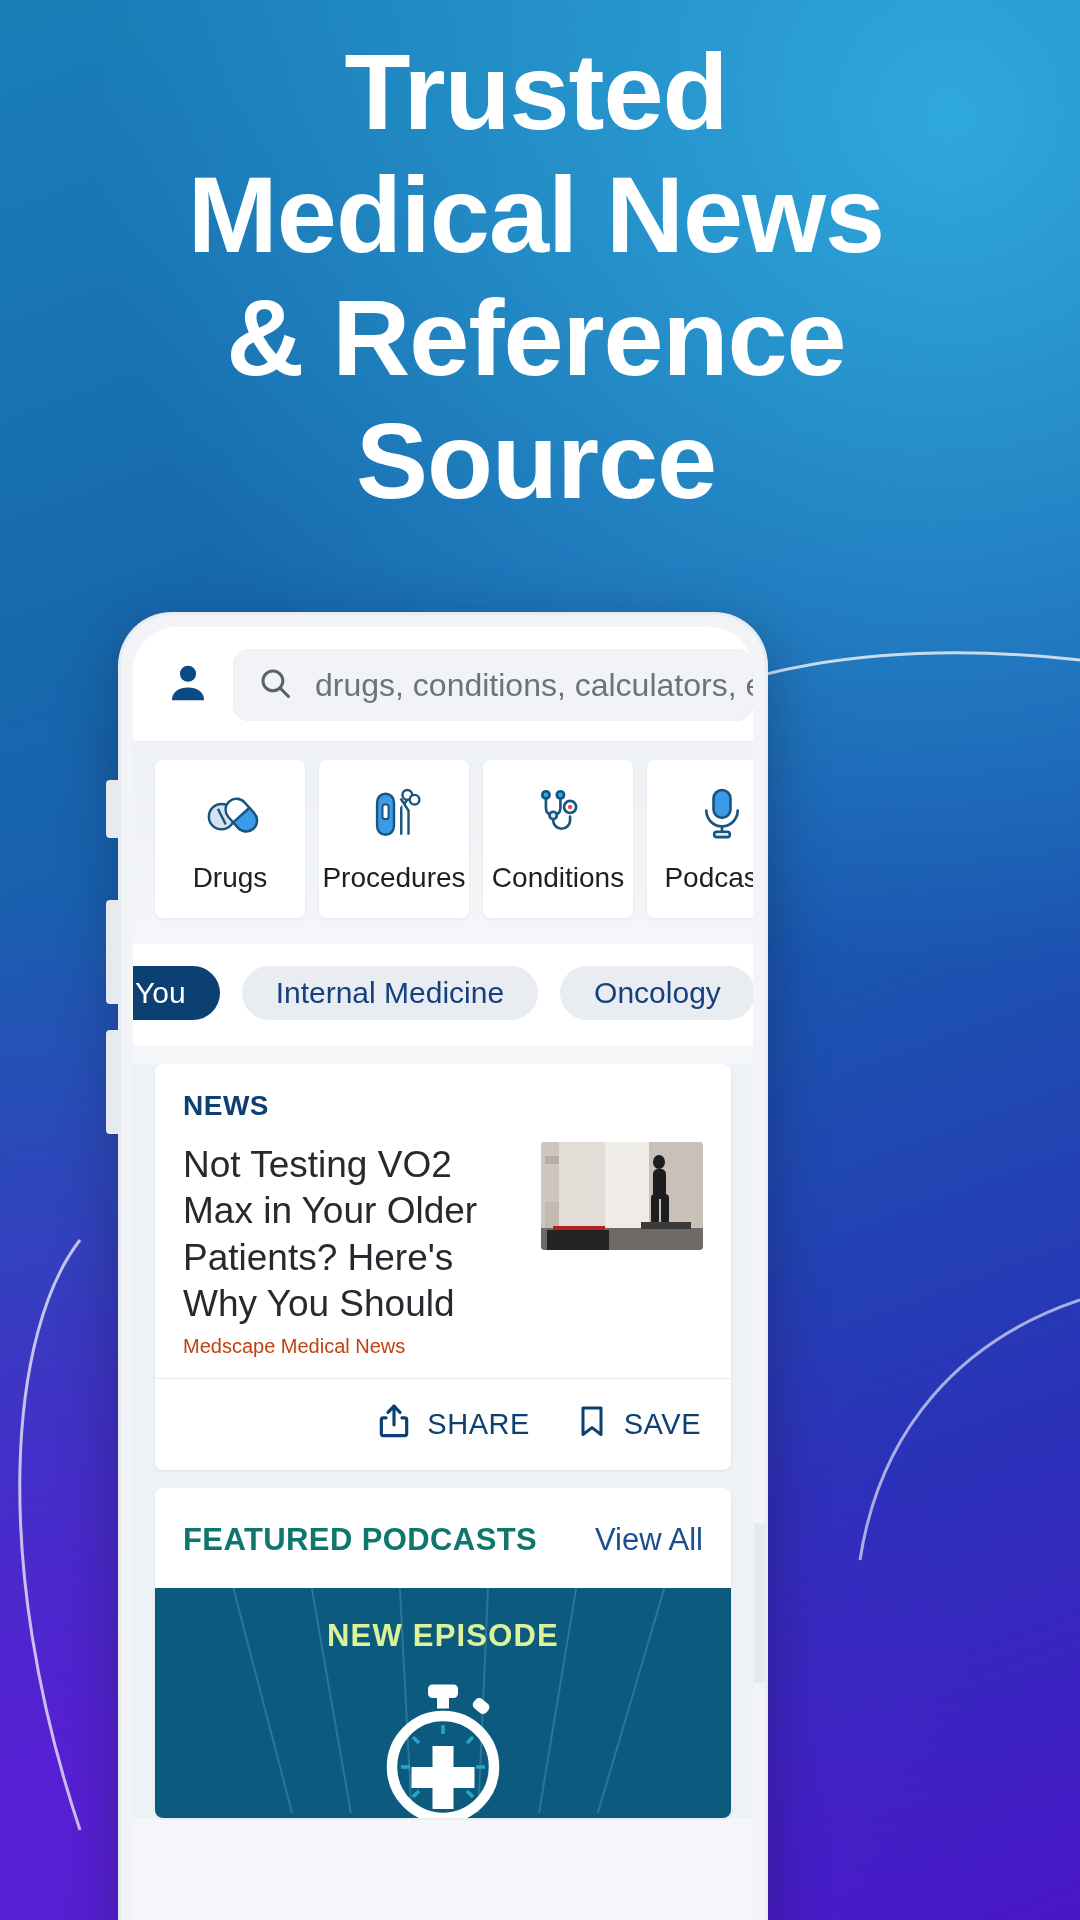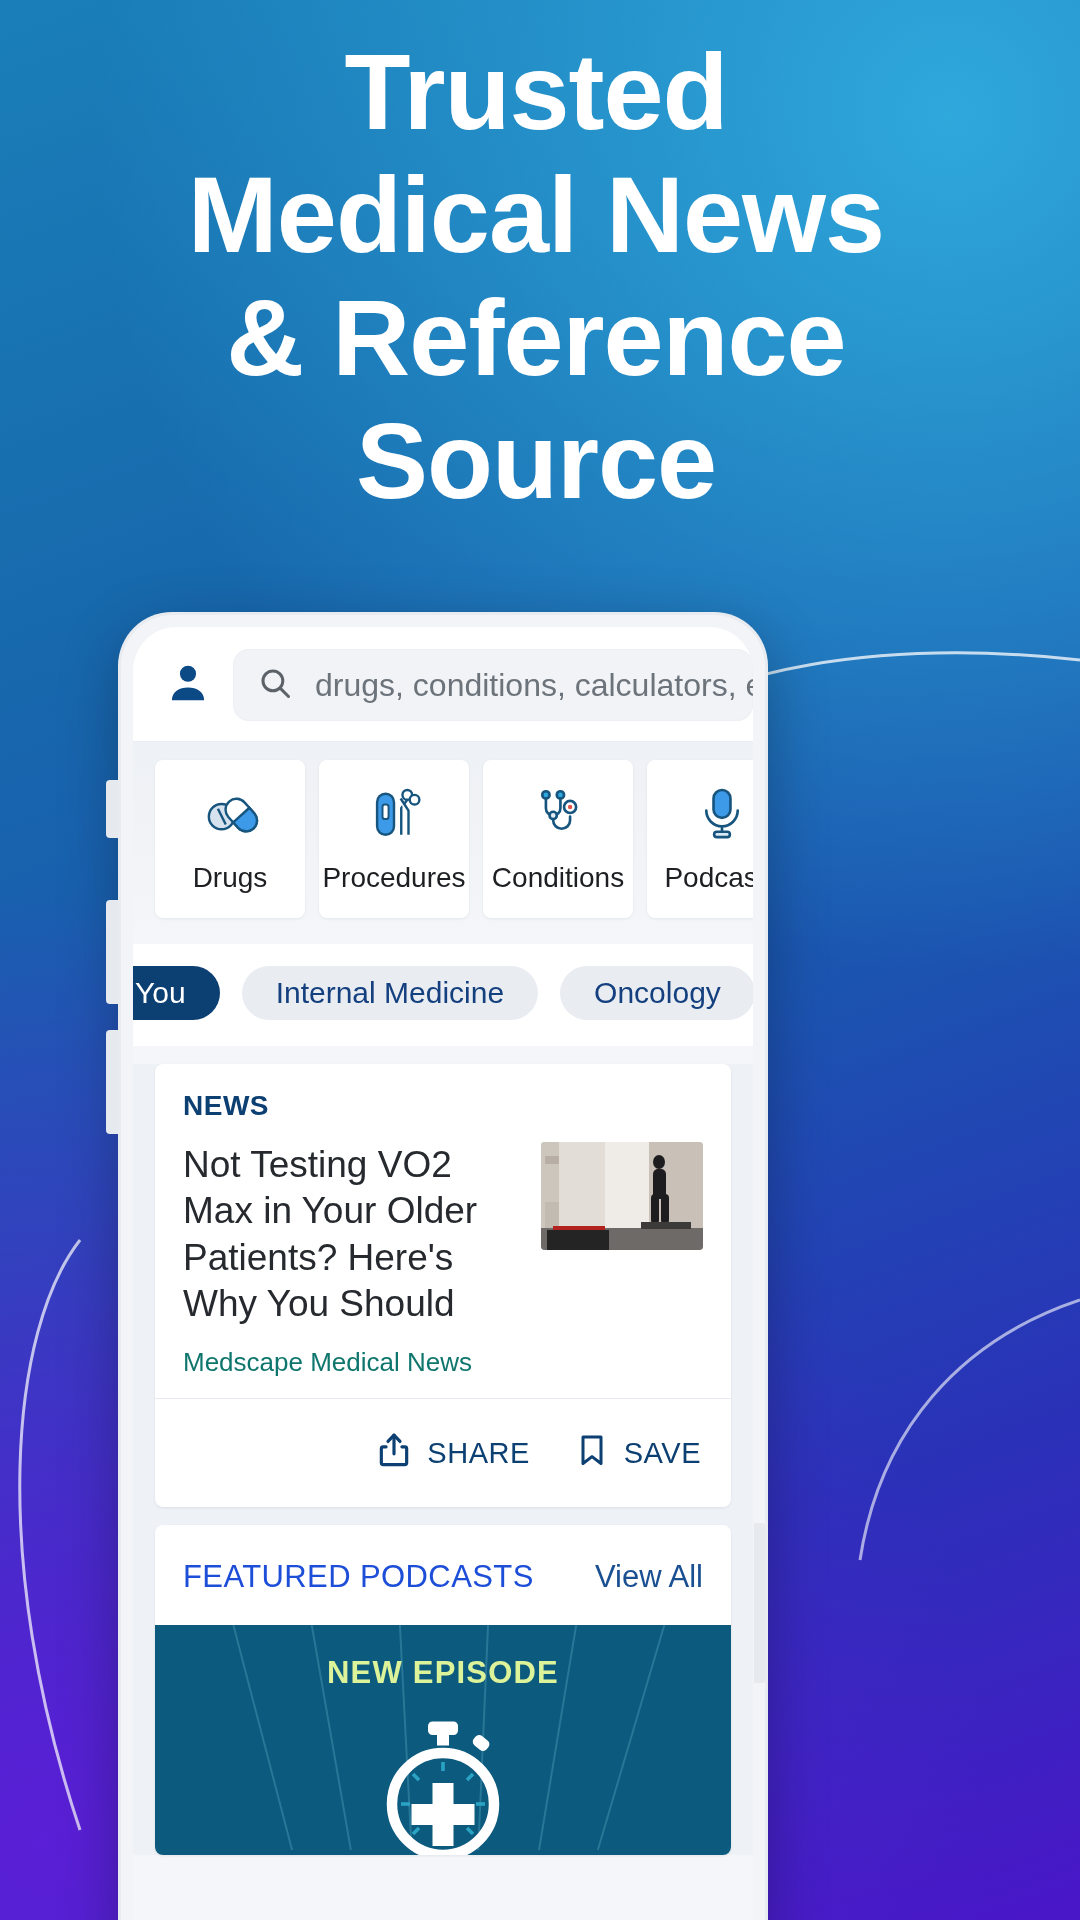--- a/index.html
+++ b/index.html
@@ -174,42 +174,42 @@
   }
   .thumb {
     flex:0 0 auto;
     width:162px; height:108px;
     border-radius:4px;
     overflow:hidden;
     position:relative;
     background:#cfc6bd;
   }
   .news-src {
-    margin-top:20px;
-    font-size:26px; color:#0f766e;
+    margin-top:8px;
+    font-size:20px; color:#c2410c;
   }
   .card-actions {
     border-top:1px solid #e6eaee;
-    height:109px;
+    height:92px;
     display:flex; align-items:center; justify-content:flex-end;
     gap:44px;
     padding-right:30px;
   }
   .action {
     display:flex; align-items:center; gap:14px;
     color:#0c3f72; font-size:29px; letter-spacing:0.5px;
   }
 
   
   .pc-head {
     display:flex; align-items:center; justify-content:space-between;
     padding:34px 28px 30px 28px;
   }
   .pc-title {
-    font-size:31px; font-weight:normal; color:#1d4ed8; letter-spacing:0.4px;
+    font-size:31px; font-weight:bold; color:#0f766e; letter-spacing:0.4px;
   }
   .pc-viewall { font-size:31px; color:#1a4f92; }
   .pc-banner {
     background:#0c5a7d;
     height:230px;
     position:relative;
     overflow:hidden;
   }
   .pc-banner-label {
     text-align:center;

